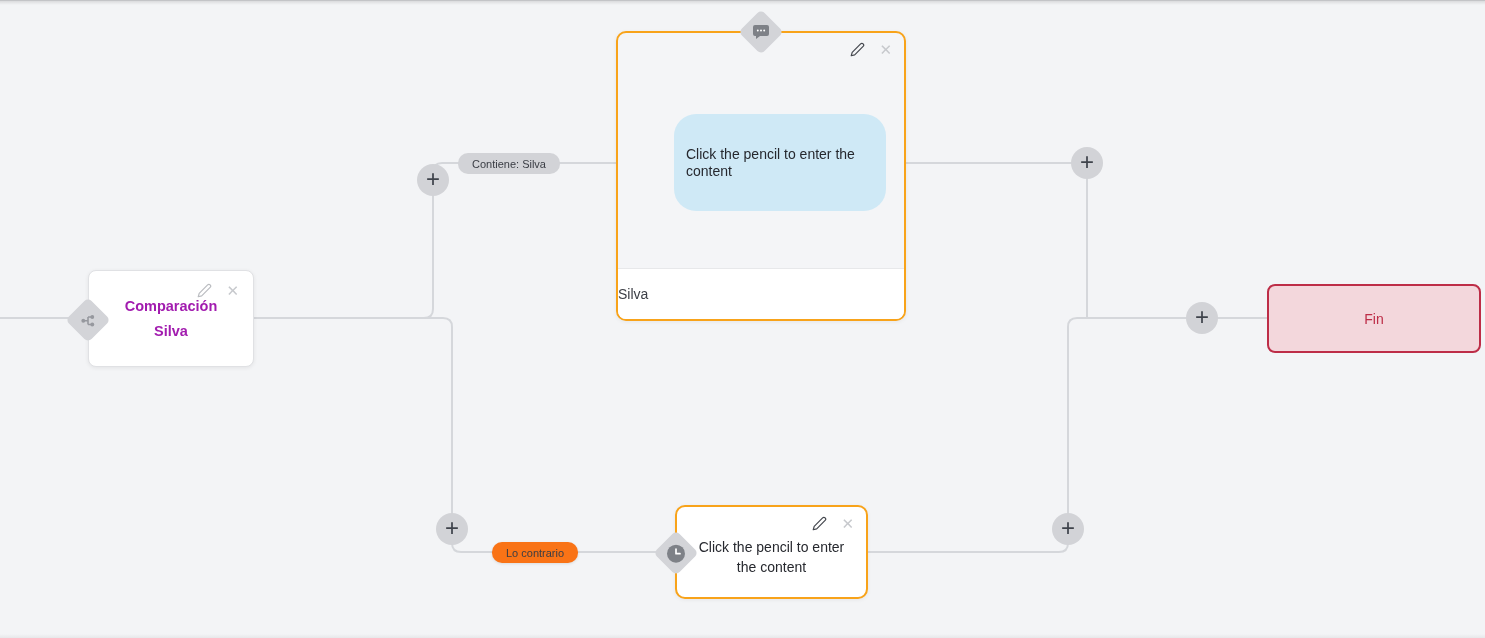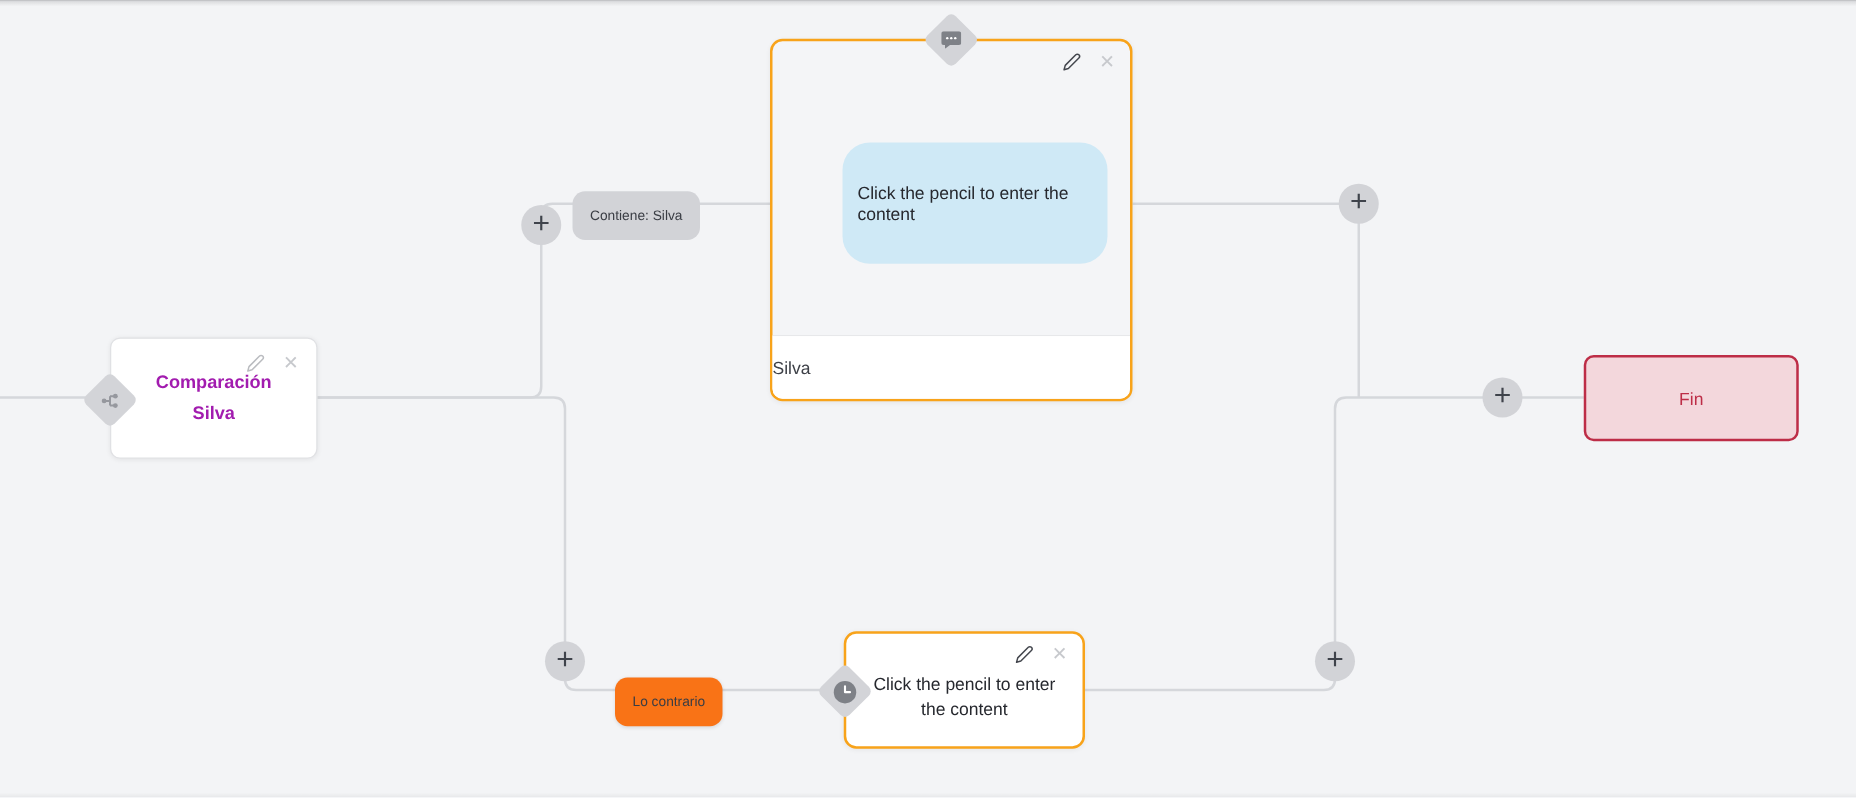--- a/index.html
+++ b/index.html
@@ -58,21 +58,21 @@
   .node-delay {
     left:675px; top:505px; width:193px; height:94px;
     background:#ffffff; border:2px solid #f8a31a; border-radius:10px;
     box-shadow:0 1px 4px rgba(0,0,0,0.06);
     display:flex; align-items:center; justify-content:center;
     padding:14px 12px 4px 12px;
   }
   .node-delay .delay-text { font-size:14px; color:#26282e; line-height:20px; text-align:center; }
 
   .node-end {
-    left:1267px; top:284px; width:172px; height:69px;
+    left:1267px; top:284px; width:214px; height:69px;
     background:#f3d7dc; border:2px solid #bd2d47; border-radius:8px;
     display:flex; align-items:center; justify-content:center;
     font-size:14px; color:#bd2d47;
   }
 
   
   .actions { position:absolute; top:9px; right:12px; display:flex; gap:14px; align-items:center; z-index:4; }
   .icon-edit { width:15px; height:15px; color:#44474e; cursor:pointer; display:block; }
   .node-condition .actions { top:12px; right:14px; }
   .node-condition .icon-edit { color:#babcc0; }
@@ -93,21 +93,21 @@
   .plus {
     position:absolute; width:32px; height:32px; border-radius:50%;
     background:#d2d3d7; color:#3f434b; z-index:5;
     display:flex; align-items:center; justify-content:center;
     font-size:24px; font-weight:400; cursor:pointer; line-height:1;
     padding-bottom:2px;
   }
 
   
   .edge-pill {
-    position:absolute; z-index:4; height:39px; padding:0 14px;
+    position:absolute; z-index:4; height:21px; padding:0 14px;
     border-radius:10px; display:flex; align-items:center; justify-content:center;
     font-size:11px; color:#3a3d44; white-space:nowrap;
   }
   .pill-gray  { left:458px; top:153px; background:#d2d3d7; }
   .pill-white { left:492px; top:542px; background:#f97316; box-shadow:0 1px 3px rgba(0,0,0,0.10); }
 </style>
 </head>
 <body>
 
 <div class="canvas">

